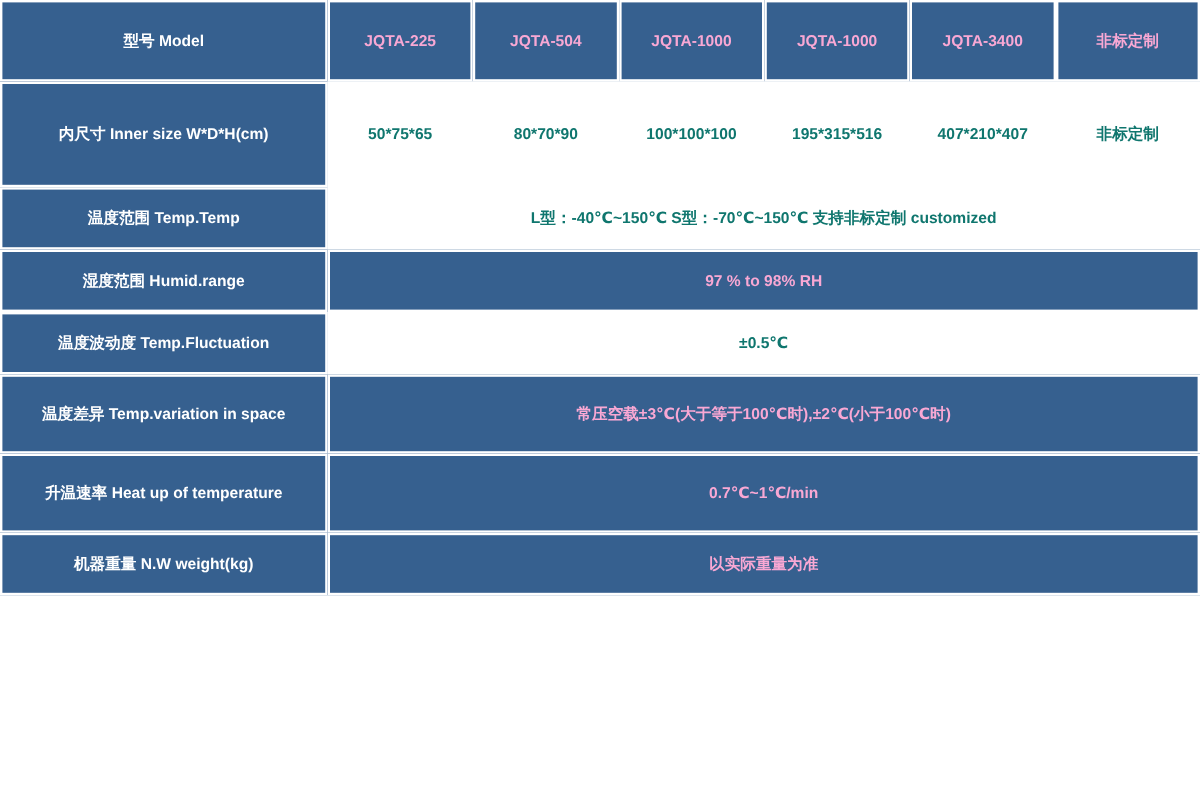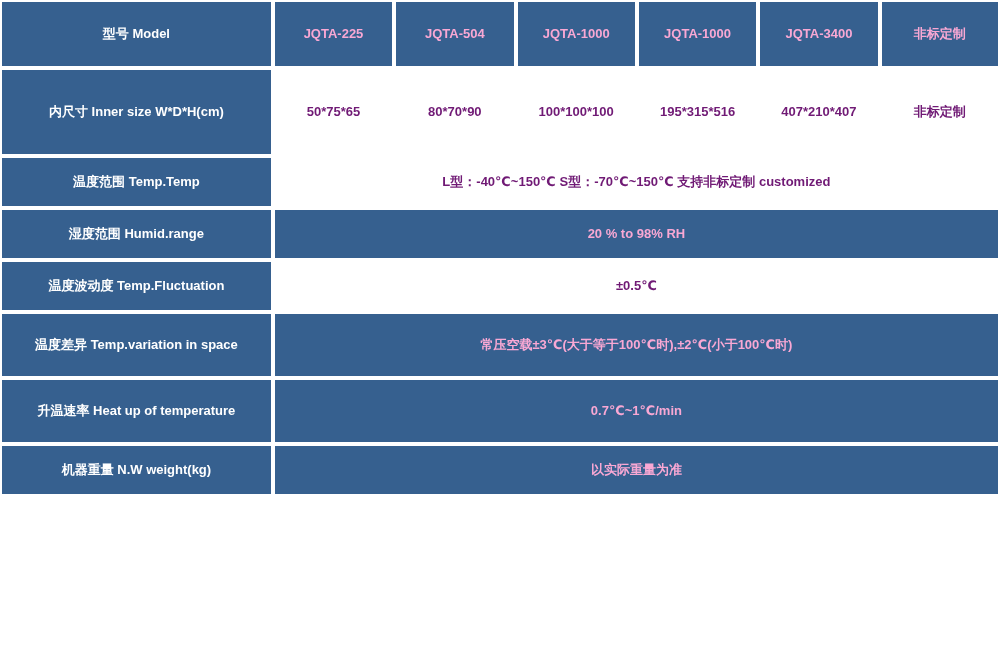--- a/index.html
+++ b/index.html
@@ -37,21 +37,21 @@
     border-left: 2px solid #ffffff;
   }
   
   td.v-blue {
     background: #36608F;
     color: #f9a8d4;
   }
   
   td.v-white {
     background: #ffffff;
-    color: #701a75;
+    color: #0f766e;
   }
   td.small {
     font-size: 15.5px;
   }
   .row-h-header td { height: 60px; }
   .row-h-tall   td { height: 80px; }
   .row-h-mid    td { height: 44px; }
   .row-h-two    td { height: 58px; }
   .colw-label { width: 272px; }
   .colw-d     { width: 121px; }
@@ -94,21 +94,21 @@
 
 
 
     <tr class="row-h-mid">
       <td class="label">温度范围 Temp.Temp</td>
       <td class="v-white" colspan="6">L型：-40℃~150℃   S型：-70℃~150℃  支持非标定制 customized</td>
     </tr>
 
     <tr class="row-h-mid">
       <td class="label">湿度范围 Humid.range</td>
-      <td class="v-blue" colspan="6">20 % to 98% RH</td>
+      <td class="v-blue" colspan="6">97 % to 98% RH</td>
     </tr>
 
     <tr class="row-h-mid">
       <td class="label">温度波动度 Temp.Fluctuation</td>
       <td class="v-white" colspan="6">±0.5℃</td>
     </tr>
 
     <tr class="row-h-two">
       <td class="label">温度差异 Temp.variation in space</td>
       <td class="v-blue" colspan="6">常压空载±3℃(大于等于100℃时),±2℃(小于100℃时)</td>

